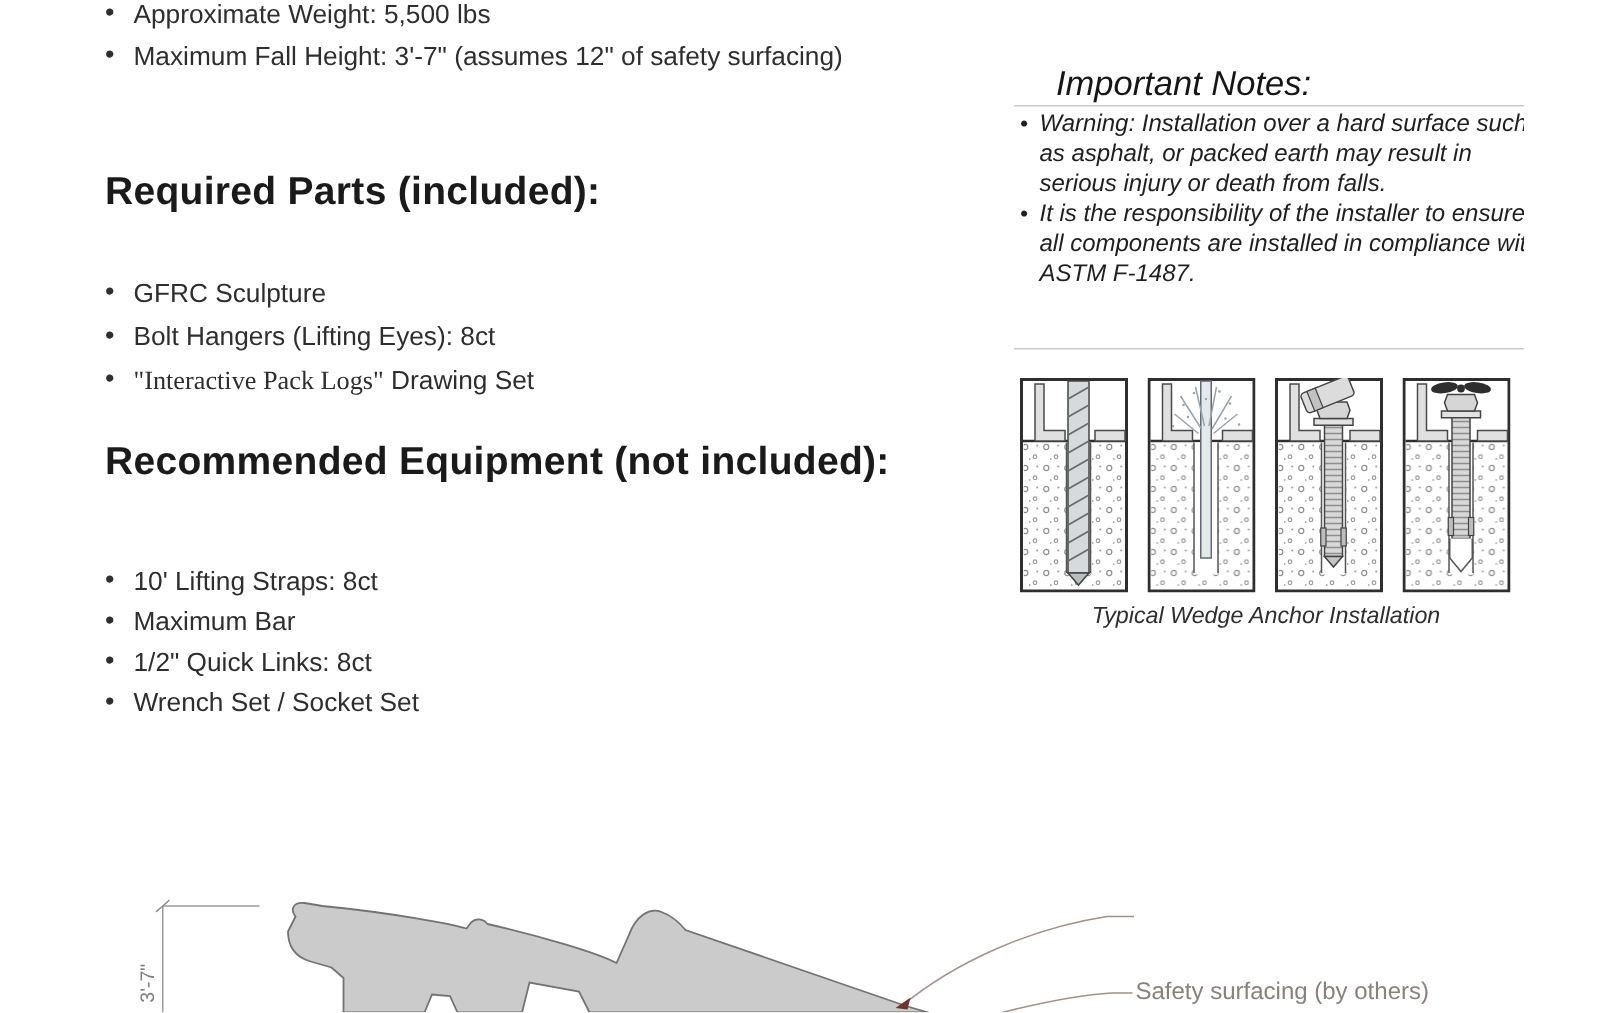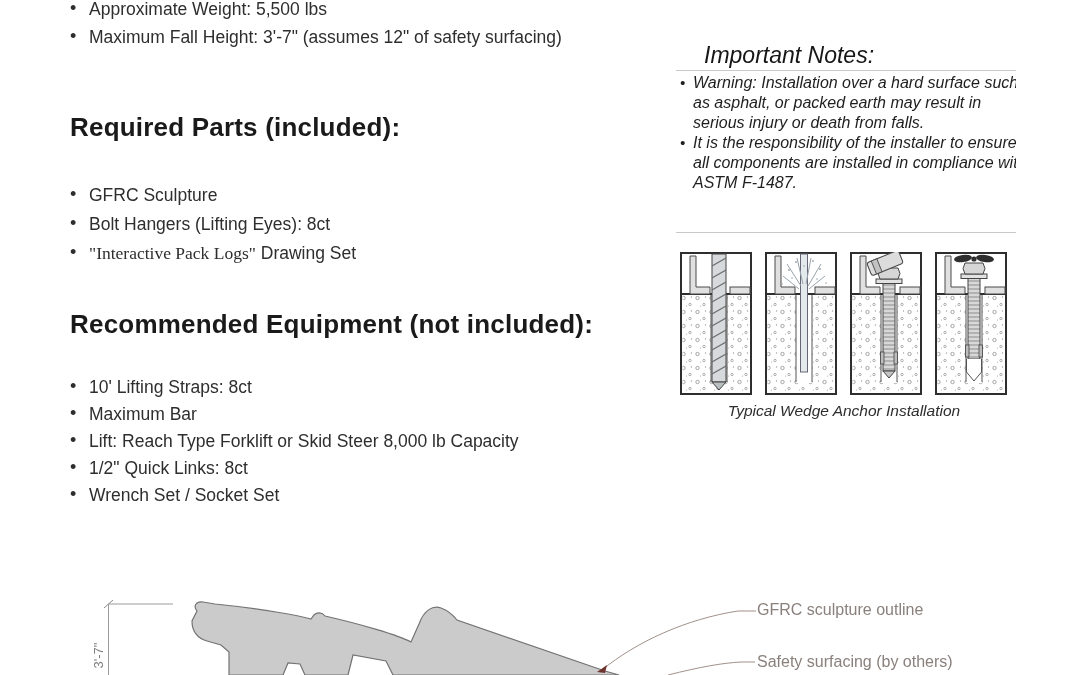--- a/index.html
+++ b/index.html
@@ -12,21 +12,21 @@
   .blist li::before{content:"\2022";position:absolute;left:0;top:-1px;color:#2e2e2e;font-size:18px;}
   .spec-list{top:-5px;}
   .spec-list li{line-height:28px;}
   .parts-list{top:181px;}
   .parts-list li{line-height:29px;}
   .equip-list{top:374px;}
   .equip-list li{line-height:27px;}
   .serif-name{font-family:"Liberation Serif",serif;}
   h2.sec{position:absolute;left:70px;margin:0;font-size:26px;font-weight:700;color:#1a1a1a;letter-spacing:.2px;}
   .h-req{top:112px;}
-  .h-rec{top:309px;}
+  .h-rec{top:292px;}
 
   
   .notes-head{position:absolute;left:704px;top:42px;margin:0;font-size:23px;font-style:italic;
               font-weight:400;color:#161616;}
   .rule{position:absolute;left:676px;width:354px;height:1px;background:#c9c9c9;}
   .rule1{top:70px;} .rule2{top:232px;}
   .notes-list{position:absolute;left:680px;top:73px;width:352px;margin:0;padding:0;list-style:none;}
   .notes-list li{position:relative;padding-left:13px;font-size:16px;line-height:20px;
                  font-style:italic;color:#1f1f1f;}
   .notes-list li::before{content:"\2022";position:absolute;left:0;top:0;font-size:15px;}
@@ -59,21 +59,20 @@
   <ul class="blist parts-list">
     <li>GFRC Sculpture</li>
     <li>Bolt Hangers (Lifting Eyes): 8ct</li>
     <li><span class="serif-name">"Interactive Pack Logs"</span><span> Drawing Set</span></li>
   </ul>
 
   <h2 class="sec h-rec">Recommended Equipment (not included):</h2>
   <ul class="blist equip-list">
     <li>10' Lifting Straps: 8ct</li>
     <li>Maximum Bar</li>
-    <li>Lift: Reach Type Forklift or Skid Steer 8,000 lb Capacity</li>
     <li>1/2" Quick Links: 8ct</li>
     <li>Wrench Set / Socket Set</li>
   </ul>
 
   <h3 class="notes-head">Important Notes:</h3>
   <div class="rule rule1"></div>
   <ul class="notes-list">
     <li>Warning: Installation over a hard surface such as asphalt, or packed earth may result in serious injury or death from falls.</li>
     <li>It is the responsibility of the installer to ensure all components are installed in compliance with ASTM F-1487.</li>
   </ul>
@@ -221,16 +220,15 @@
          L229,80 L229,57 L221,50 L207,46 C197,43 192,36 192,26 Z" fill="#cbcbcb" stroke="#737373" stroke-width="1.2"></path>
 
     <g stroke="#a2918a" stroke-width="1" fill="none">
       <path d="M602,75 C636,47 686,24 738,16 L756,16"></path>
       <path d="M668,80 C700,72 722,68 741,67 L755,67"></path>
     </g>
     <polygon points="597,77 607,70 605,78" fill="#6d352e"></polygon>
   </svg>
 
   <div class="dim-text">3'-7"</div>
-  <div class="fig-label lab1">GFRC sculpture outline</div>
   <div class="fig-label lab2">Safety surfacing (by others)</div>
 
 </div>
 
 </body></html>

